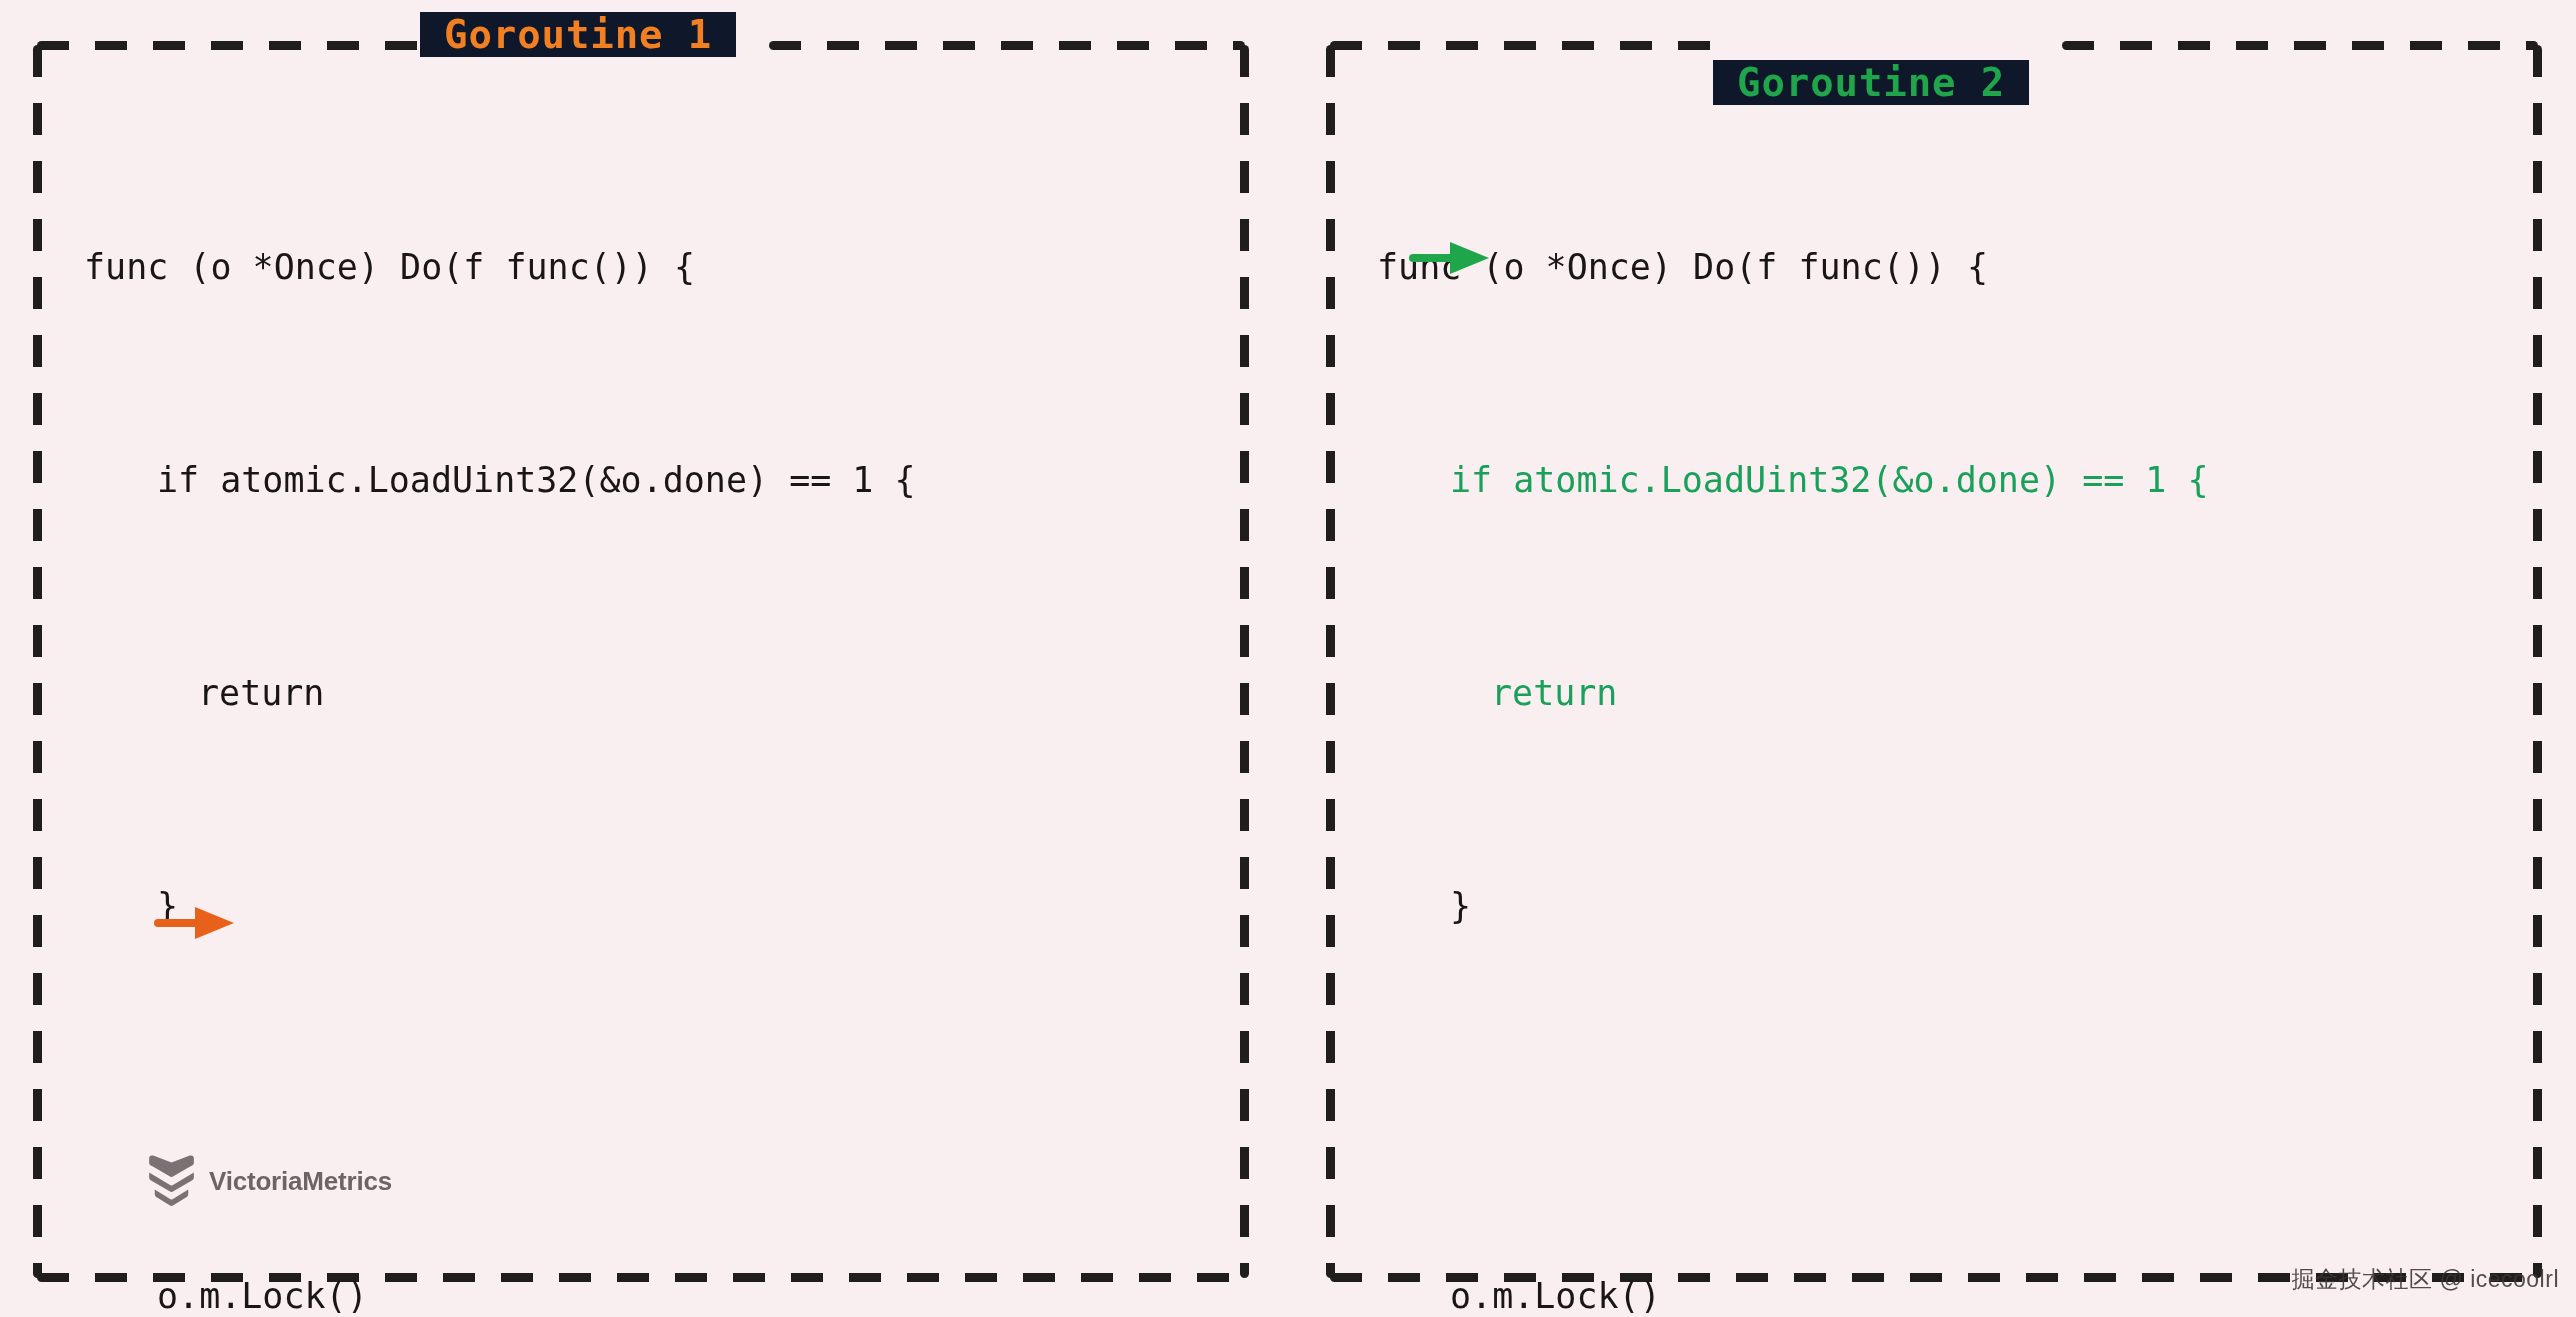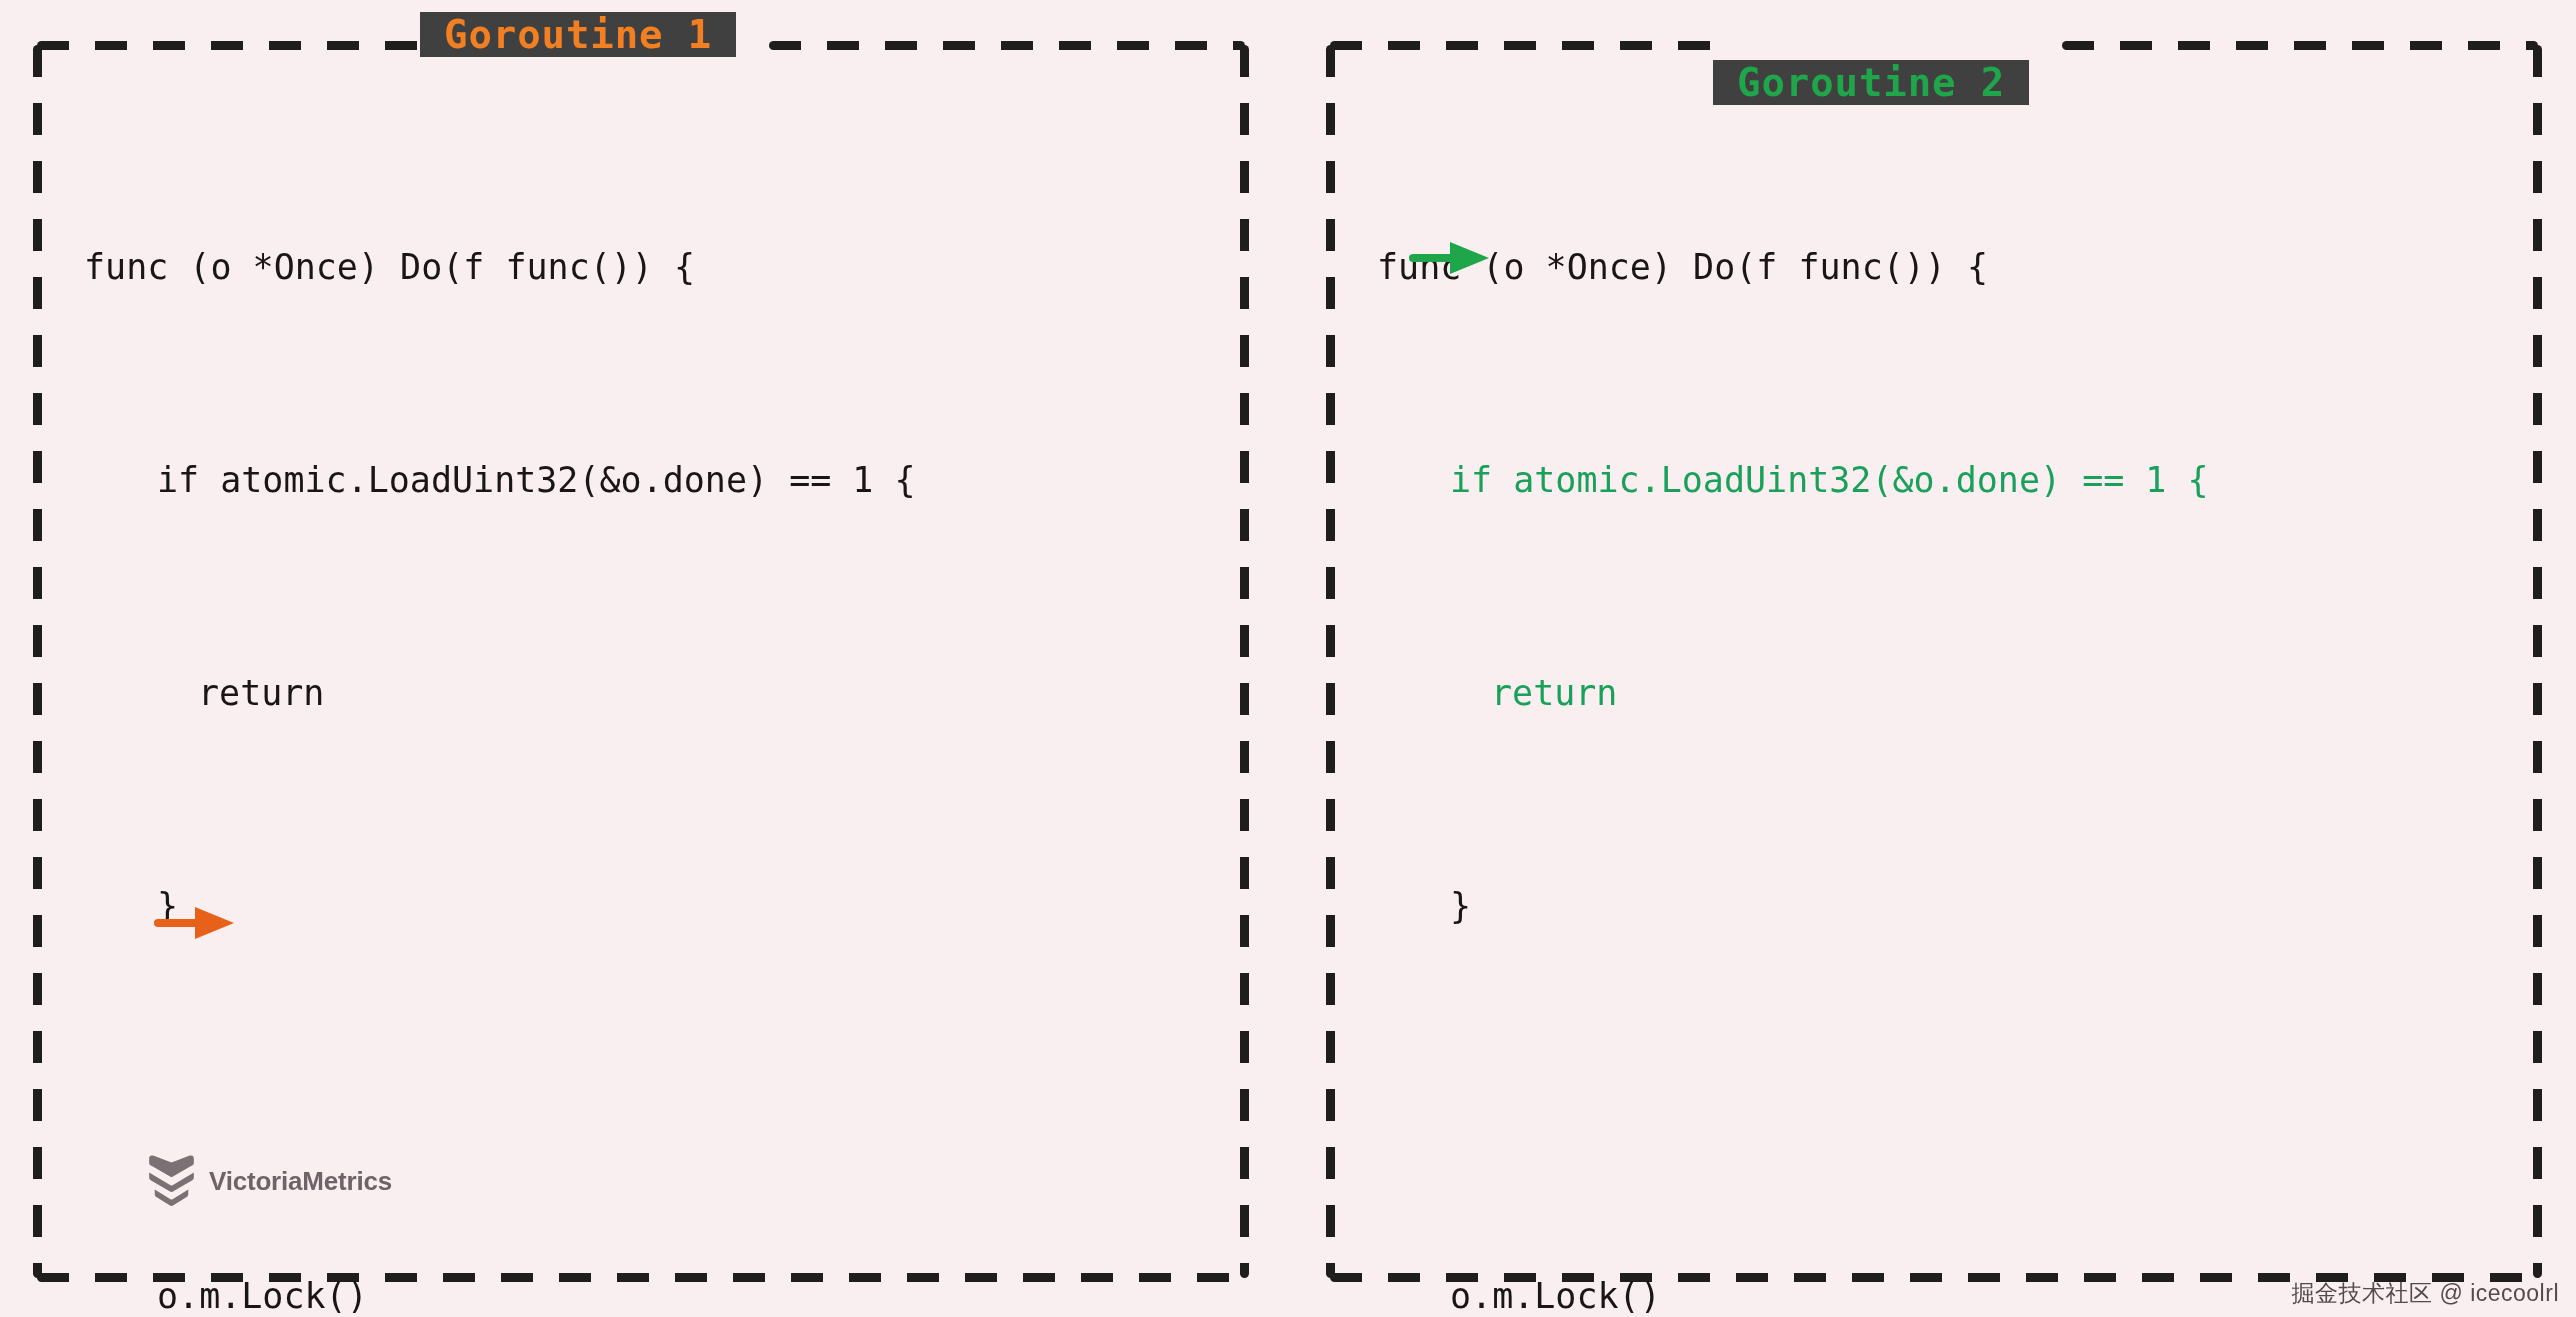--- a/index.html
+++ b/index.html
@@ -63,21 +63,21 @@
         transparent 32px, transparent 58px);
     border-radius: 4.7px;
   }
   .edge-left  { left: -3.7px; }
   .edge-right { right: -3.7px; }
 
   .panel-title {
     position: absolute;
     top: -33px;
     padding: 0 24px;
-    background: #404040;
+    background: #0f172a;
     font-family: "DejaVu Sans Mono", monospace;
     font-size: 39px;
     font-weight: 700;
     letter-spacing: 0.9px;
     white-space: nowrap;
   }
   .title-orange { color: #f28022; }
   .title-green  { color: #1fa54a; margin-top: 48px; }
 
   
@@ -147,21 +147,21 @@
     font-size: 26px;
     font-weight: 700;
     color: #6f6367;
     letter-spacing: -0.2px;
   }
 
   
   .watermark {
     position: absolute;
     right: 17px;
-    bottom: 8px;
+    bottom: 22px;
     font-family: "Liberation Sans", sans-serif;
     font-size: 23px;
     color: #3b3436;
     opacity: 0.88;
     white-space: nowrap;
     letter-spacing: 0.5px;
   }
 </style>
 </head>
 <body>

